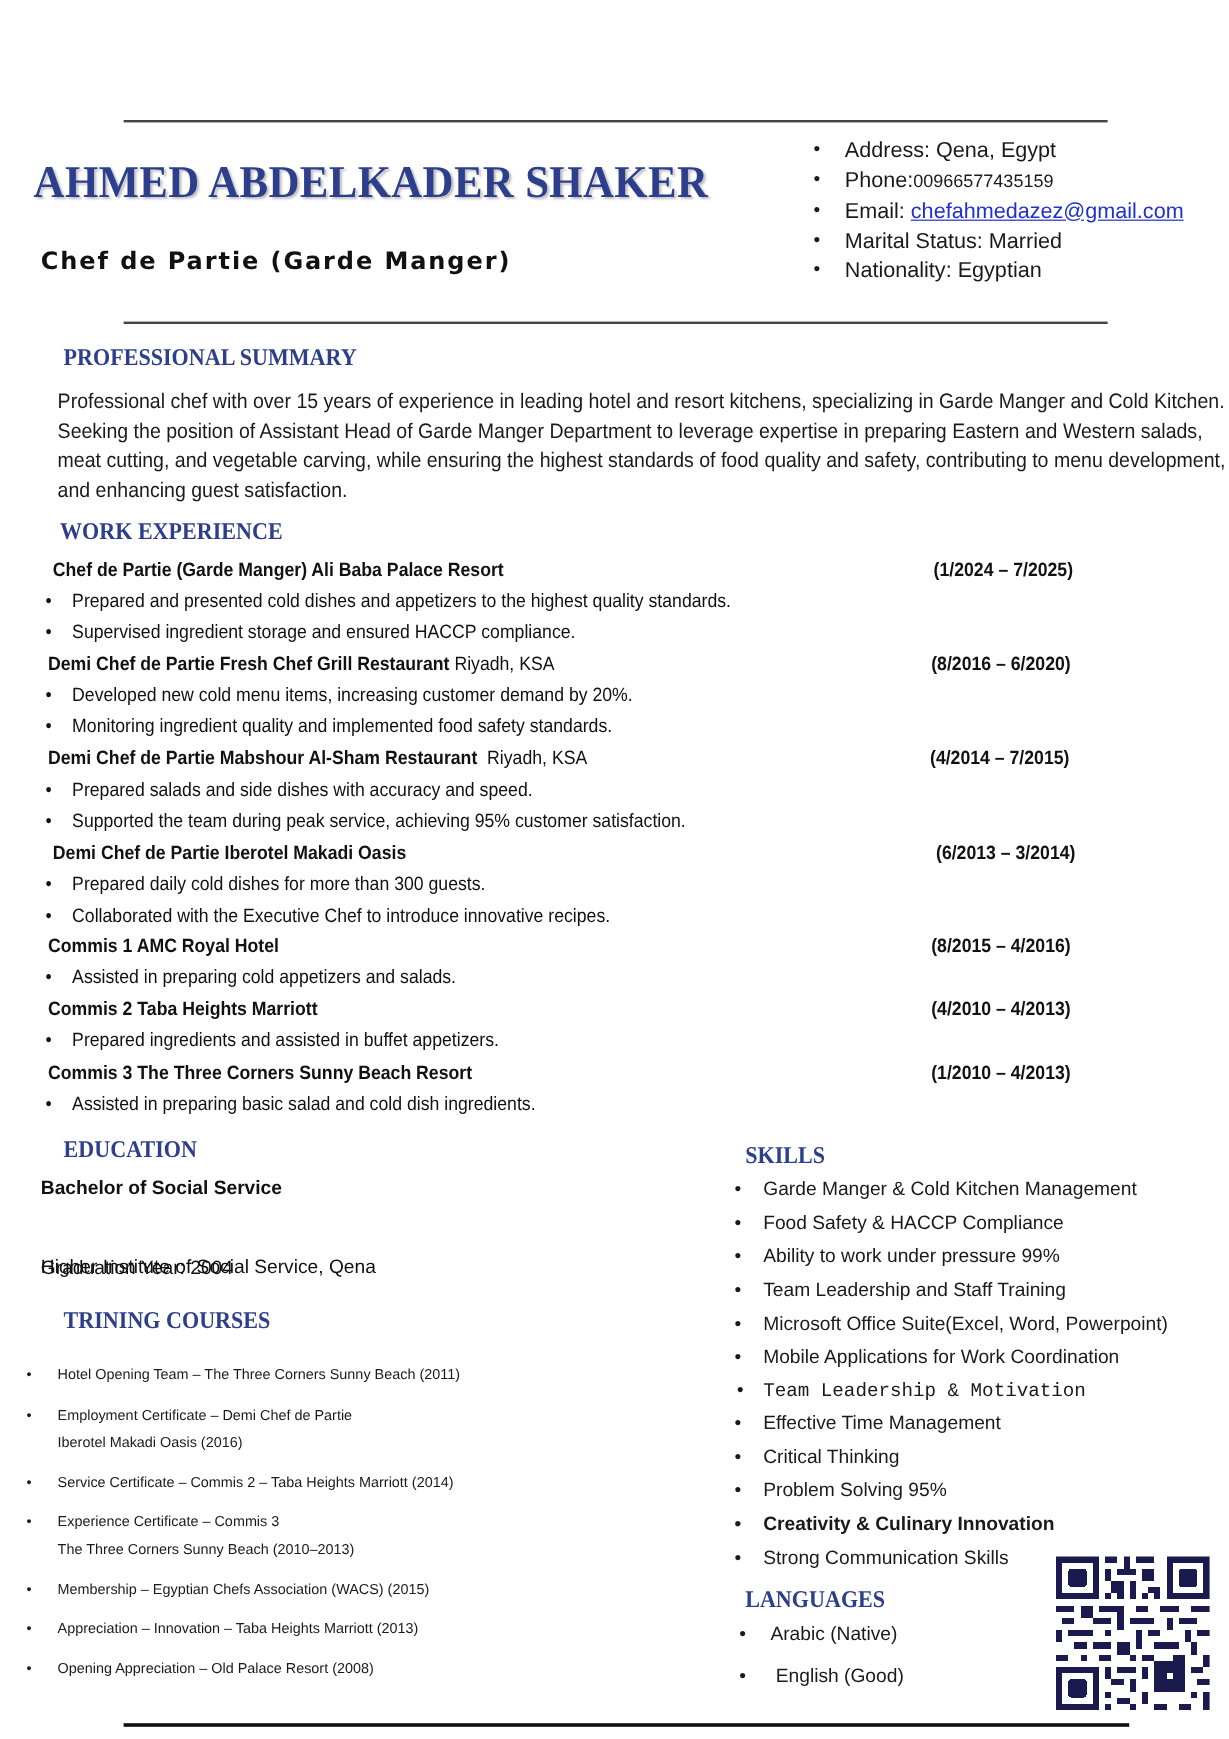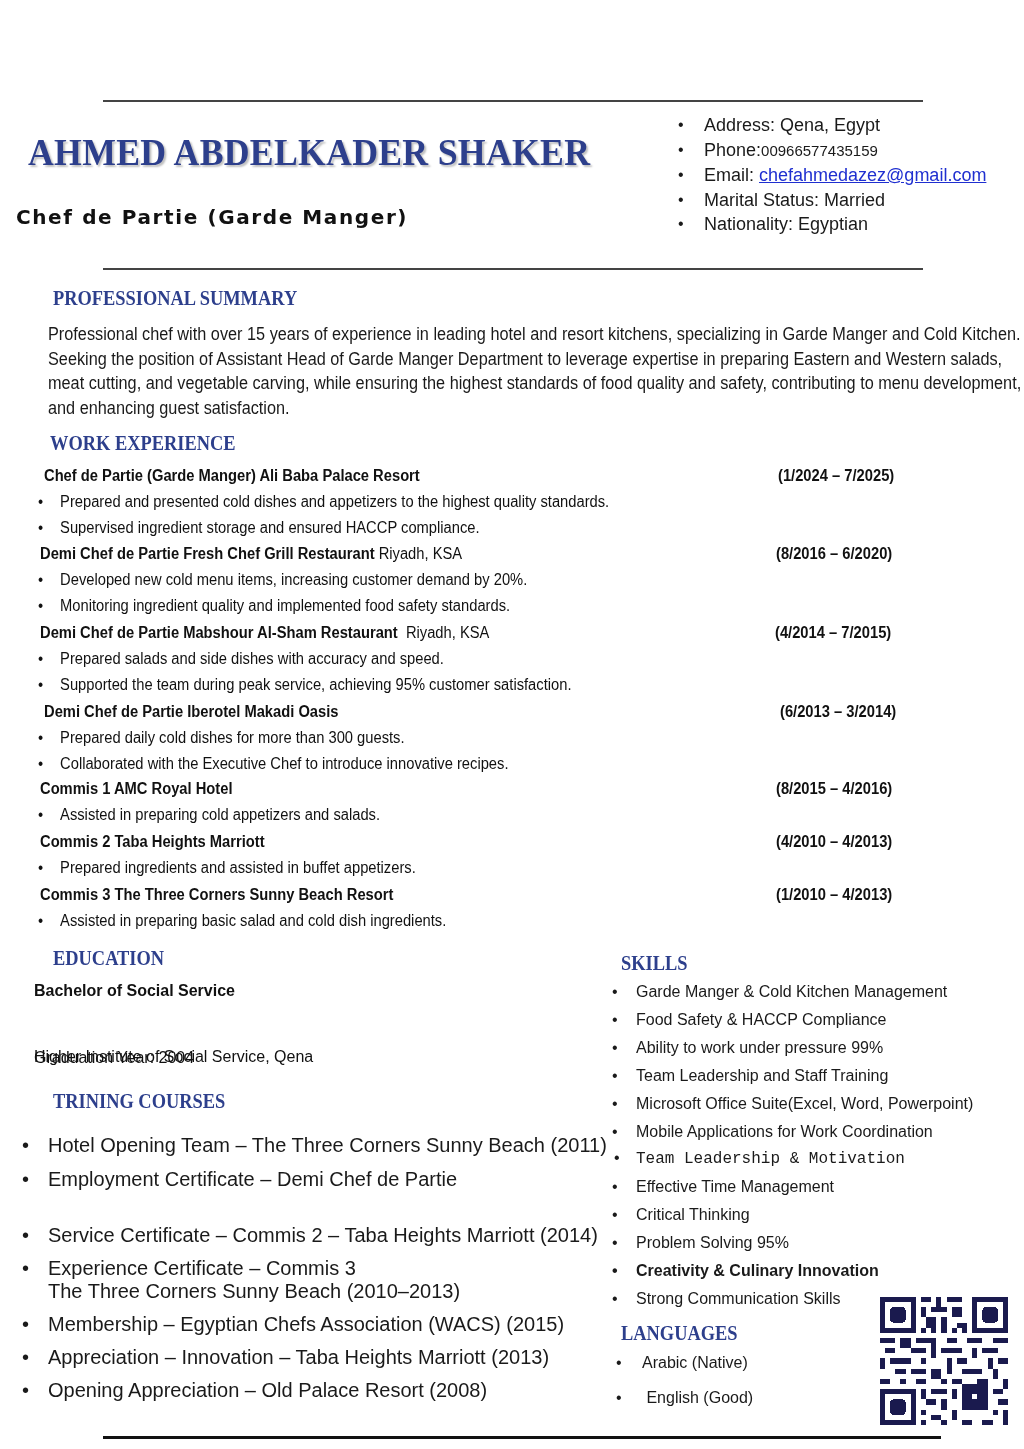--- a/index.html
+++ b/index.html
@@ -11,21 +11,21 @@
 
   .name {
     position: absolute; left: 28px; top: 130px;
     font-family: "Liberation Serif", serif; font-weight: bold;
     font-size: 38px; letter-spacing: 0.3px; color: #2d3f8c;
     text-shadow: 2px 2px 2px rgba(0,0,0,0.25);
     transform: scaleX(0.94); transform-origin: left center;
     white-space: nowrap;
   }
   .role {
-    position: absolute; left: 16px; top: 205px;
+    position: absolute; left: 34px; top: 205px;
     font-family: "DejaVu Sans", sans-serif; font-weight: bold;
     font-size: 20px; letter-spacing: 1.6px; color: #111;
     white-space: nowrap;
   }
 
   .contact { position: absolute; left: 678px; top: 113px; list-style: none; }
   .contact li { font-size: 18px; line-height: 24.5px; white-space: nowrap; color: #1a1a1a; position: relative; padding-left: 26px; }
   .contact li::before { content: "•"; position: absolute; left: 0; top: 0; font-size: 16px; }
   .contact .phone-val { font-size: 15px; font-family: "Liberation Sans", sans-serif; }
   .contact a { color: #1f2fd0; text-decoration: underline; }
@@ -49,21 +49,21 @@
   }
   .job-head { font-weight: bold; }
   .job-head .loc { font-weight: normal; }
   .job-date { position: absolute; left: 776px; white-space: nowrap; font-weight: bold; font-size: 16px; transform: scaleX(0.92); transform-origin: left center; }
   .job-bullet { left: 38px; }
   .job-bullet .dot { display: inline-block; width: 24px; }
 
   .edu { position: absolute; left: 34px; font-size: 16px; white-space: nowrap; color: #111; }
   .edu.b { font-weight: bold; }
 
-  .course { position: absolute; left: 22px; font-size: 20px; line-height: 23px; color: #1a1a1a; padding-left: 26px; white-space: nowrap; }
+  .course { position: absolute; left: 22px; font-size: 12px; line-height: 23px; color: #1a1a1a; padding-left: 26px; white-space: nowrap; }
   .course::before { content: "•"; position: absolute; left: 0; top: 0; }
 
   .skill { position: absolute; left: 612px; font-size: 16px; color: #1a1a1a; padding-left: 24px; white-space: nowrap; }
   .skill::before { content: "•"; position: absolute; left: 0; top: 0; }
 
   .lang { position: absolute; left: 616px; font-size: 16px; color: #1a1a1a; white-space: nowrap; }
   .lang .dot { display: inline-block; width: 26px; }
 
   .qr { position: absolute; left: 880px; top: 1297px; width: 128px; height: 128px; }
 </style>
@@ -122,20 +122,21 @@
 <div class="edu" style="top:1048px;">Higher Institute of Social Service, Qena</div>
 <div class="edu" style="top:1049px;">Graduation Year: 2004</div>
 
 <div class="section-title" style="left:53px; top:1090px;">TRINING COURSES</div>
 <div id="training">
     <div class="course" style="top: 1134px;">
       <div>Hotel Opening Team – The Three Corners Sunny Beach (2011)</div>
     </div>
     <div class="course" style="top: 1168px;">
       <div>Employment Certificate – Demi Chef de Partie</div>
+      <div>Iberotel Makadi Oasis (2016)</div>
     </div>
     <div class="course" style="top: 1224px;">
       <div>Service Certificate – Commis 2 – Taba Heights Marriott (2014)</div>
     </div>
     <div class="course" style="top: 1257px;">
       <div>Experience Certificate – Commis 3</div>
       <div>The Three Corners Sunny Beach (2010–2013)</div>
     </div>
     <div class="course" style="top: 1313px;">
       <div>Membership – Egyptian Chefs Association (WACS) (2015)</div>

